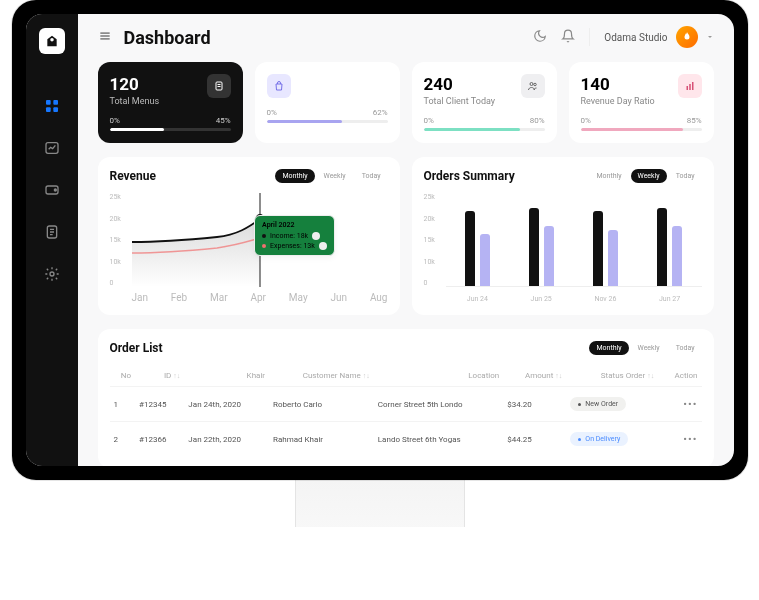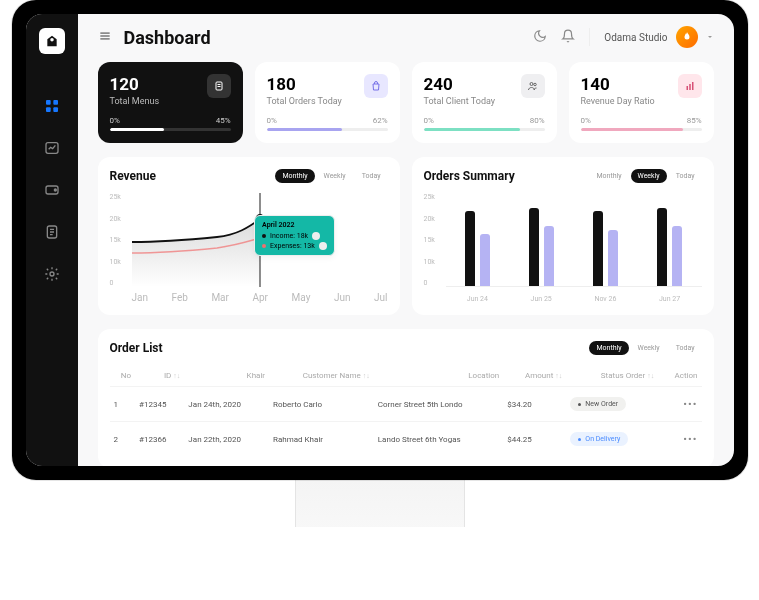--- a/index.html
+++ b/index.html
@@ -58,21 +58,21 @@
 .chart-title { font-size: 12px; font-weight: 700; color: #111; }
 .tabs { display: flex; gap: 2px; }
 .tab { font-size: 7px; padding: 3px 7px; border-radius: 9px; cursor: pointer; color: #999; }
 .tab.active { background: #111; color: #fff; }
 
 .line-chart { position: relative; height: 110px; }
 .y-axis { position: absolute; left: 0; top: 0; bottom: 16px; display: flex; flex-direction: column; justify-content: space-between; font-size: 7px; color: #bbb; }
 .plot { position: absolute; left: 22px; right: 0; top: 0; bottom: 16px; }
 .plot svg { width: 100%; height: 100%; }
 .x-axis { position: absolute; left: 22px; right: 0; bottom: 0; display: flex; justify-content: space-between; font-size: 10px; color: #bbb; }
-.tooltip-box { position: absolute; top: 22px; left: 52%; background: #14b8a6; border: 1px solid #eee; border-radius: 6px; padding: 5px 7px; font-size: 7px; box-shadow: 0 2px 6px rgba(0,0,0,0.05); z-index: 2; }
+.tooltip-box { position: absolute; top: 22px; left: 52%; background: #15803d; border: 1px solid #eee; border-radius: 6px; padding: 5px 7px; font-size: 7px; box-shadow: 0 2px 6px rgba(0,0,0,0.05); z-index: 2; }
 .tooltip-box .tt-title { font-weight: 600; margin-bottom: 3px; font-size: 7px; }
 .tooltip-box .tt-row { display: flex; align-items: center; gap: 4px; margin-top: 2px; }
 .dot { width: 4px; height: 4px; border-radius: 50%; }
 .dot.black { background: #111; }
 .dot.red { background: #f07070; }
 .micro-icon { width: 8px; height: 8px; border-radius: 50%; background: #eee; display:inline-block; }
 
 .bar-chart { position: relative; height: 110px; }
 .bars-area { position: absolute; left: 22px; right: 0; top: 0; bottom: 16px; display: flex; justify-content: space-around; align-items: flex-end; border-bottom: 1px solid #eee; }
 .bar-group { display: flex; gap: 5px; align-items: flex-end; }
@@ -207,24 +207,20 @@
               <span>0%</span>
               <span>45%</span>
             </div>
             <div class="stat-bar">
                 <div class="stat-fill" style="width:45%"></div>
               </div>
           </div>
 
           <div class="stat-card">
             <div class="stat-head">
-              <div>
-                <div class="stat-num">180</div>
-                <div class="stat-label">Total Orders Today</div>
-              </div>
               <div class="stat-icon purple">
                 <svg width="12" height="12" viewBox="0 0 24 24" fill="none" stroke="currentColor" stroke-width="2">
                     <path d="M6 8h12l-1 12H7L6 8z"></path>
                     <path d="M9 8V6a3 3 0 016 0v2"></path>
                   </svg>
               </div>
             </div>
             <div class="stat-foot">
               <span>0%</span>
               <span>62%</span>
@@ -331,21 +327,21 @@
                     <span class="micro-icon"></span>
                   </div>
               </div>
               <div class="x-axis">
                 <span>Jan</span>
                 <span>Feb</span>
                 <span>Mar</span>
                 <span>Apr</span>
                 <span>May</span>
                 <span>Jun</span>
-                <span>Jul</span>
+                <span>Aug</span>
               </div>
             </div>
           </div>
 
           <div class="chart-card">
             <div class="chart-head">
               <div class="chart-title">Orders Summary</div>
               <div class="tabs">
                 <div class="tab">Monthly</div>
                 <div class="tab active">Weekly</div>

